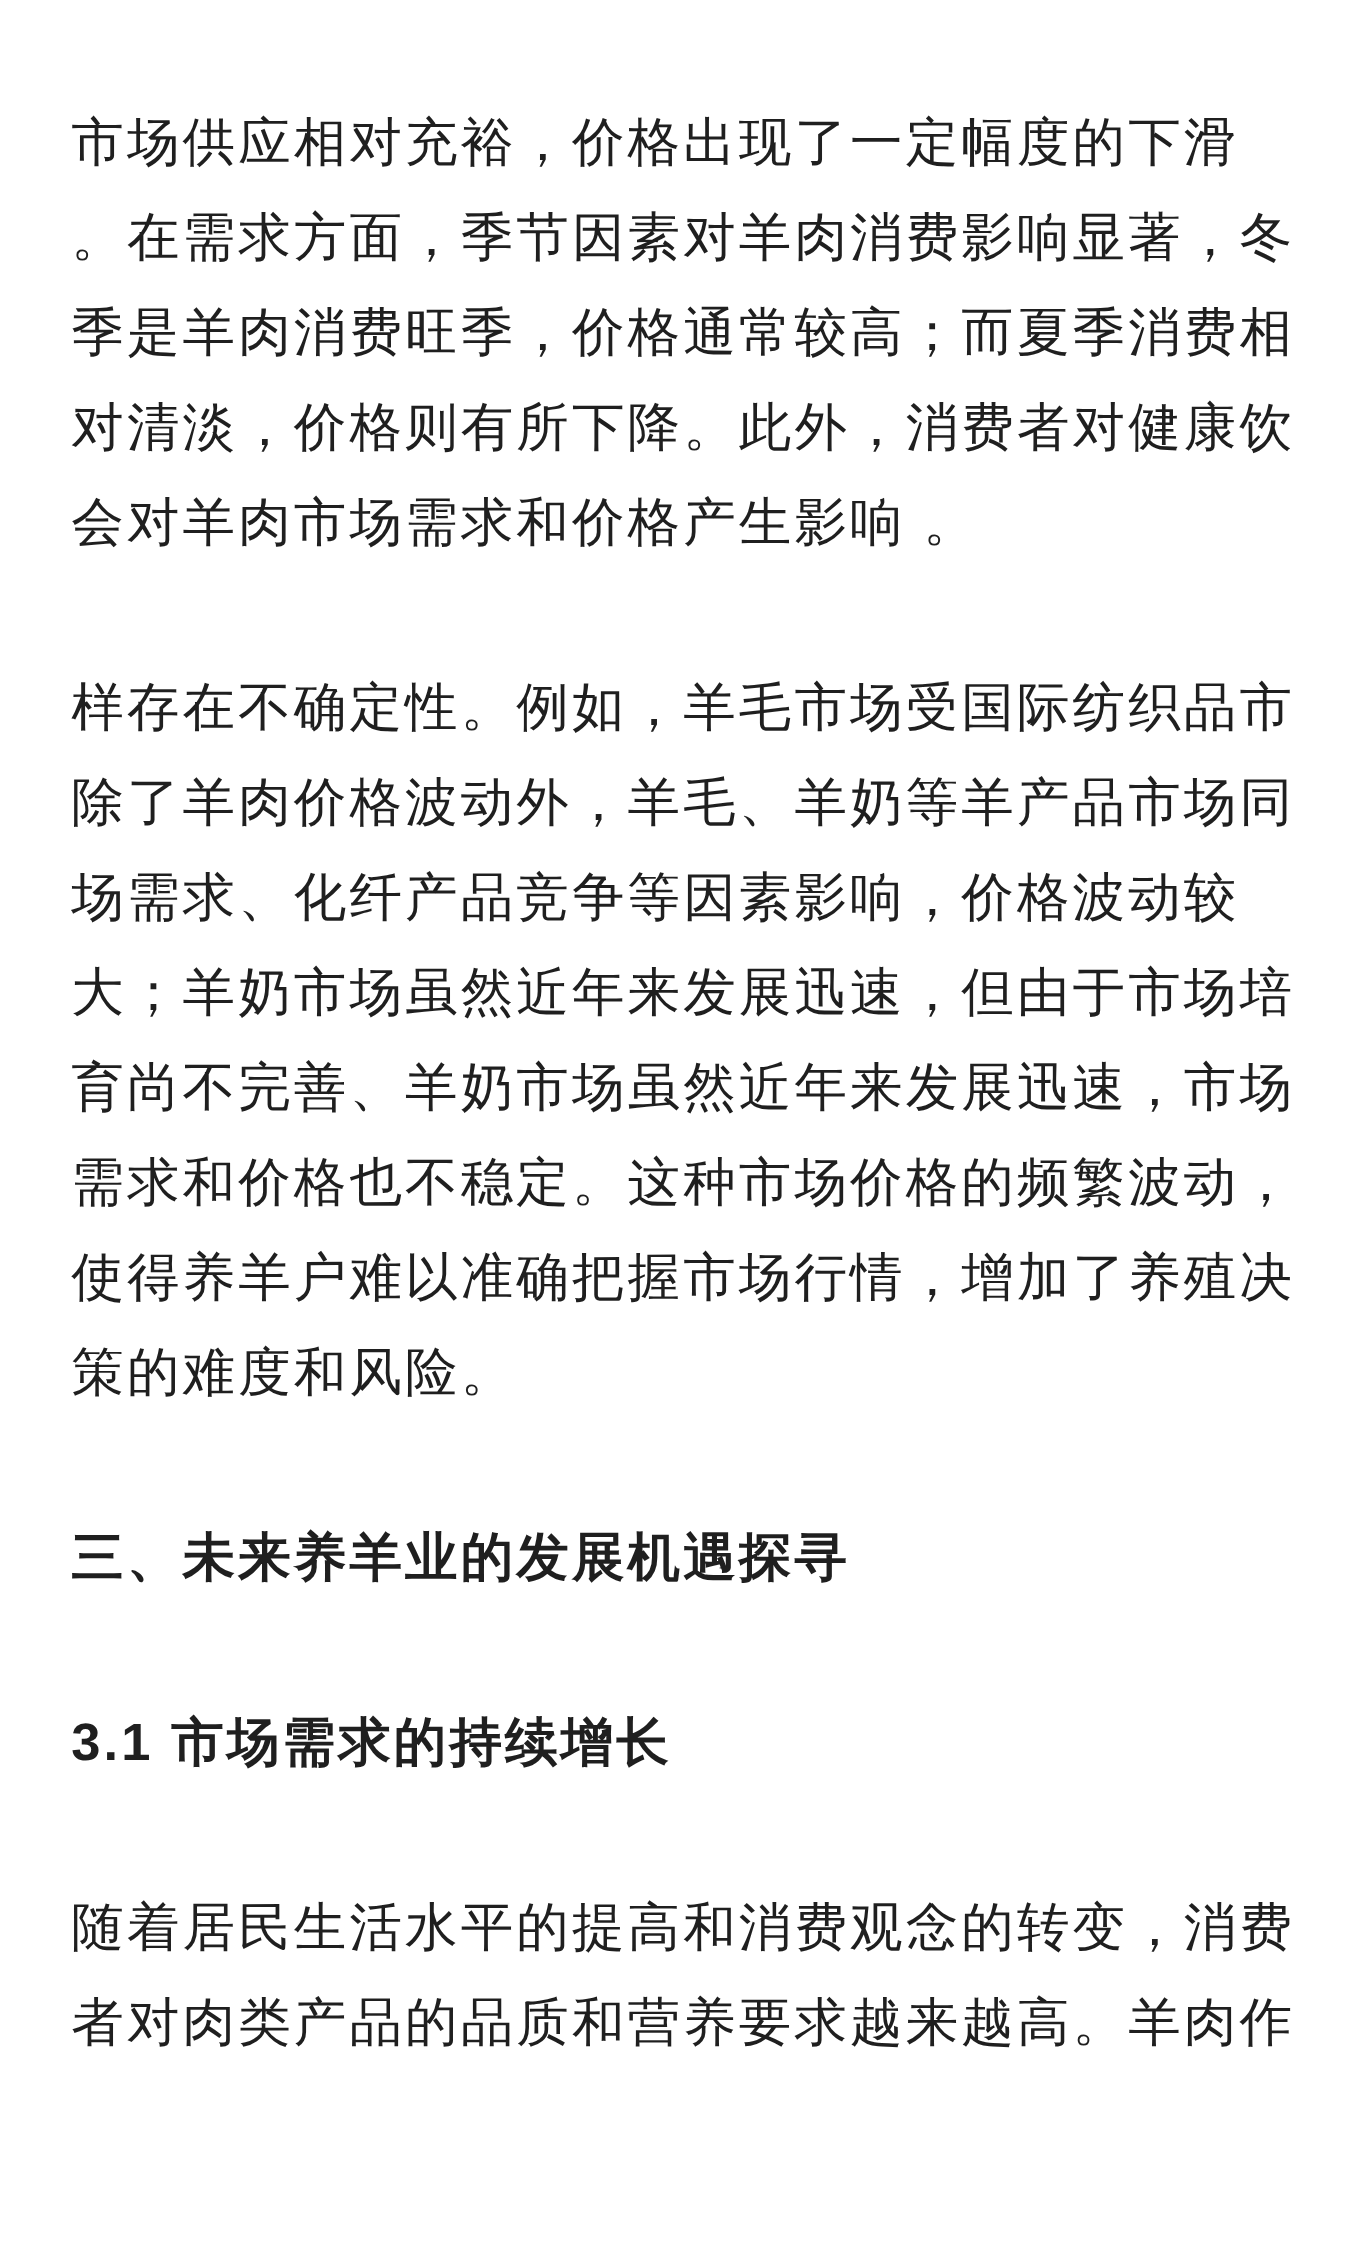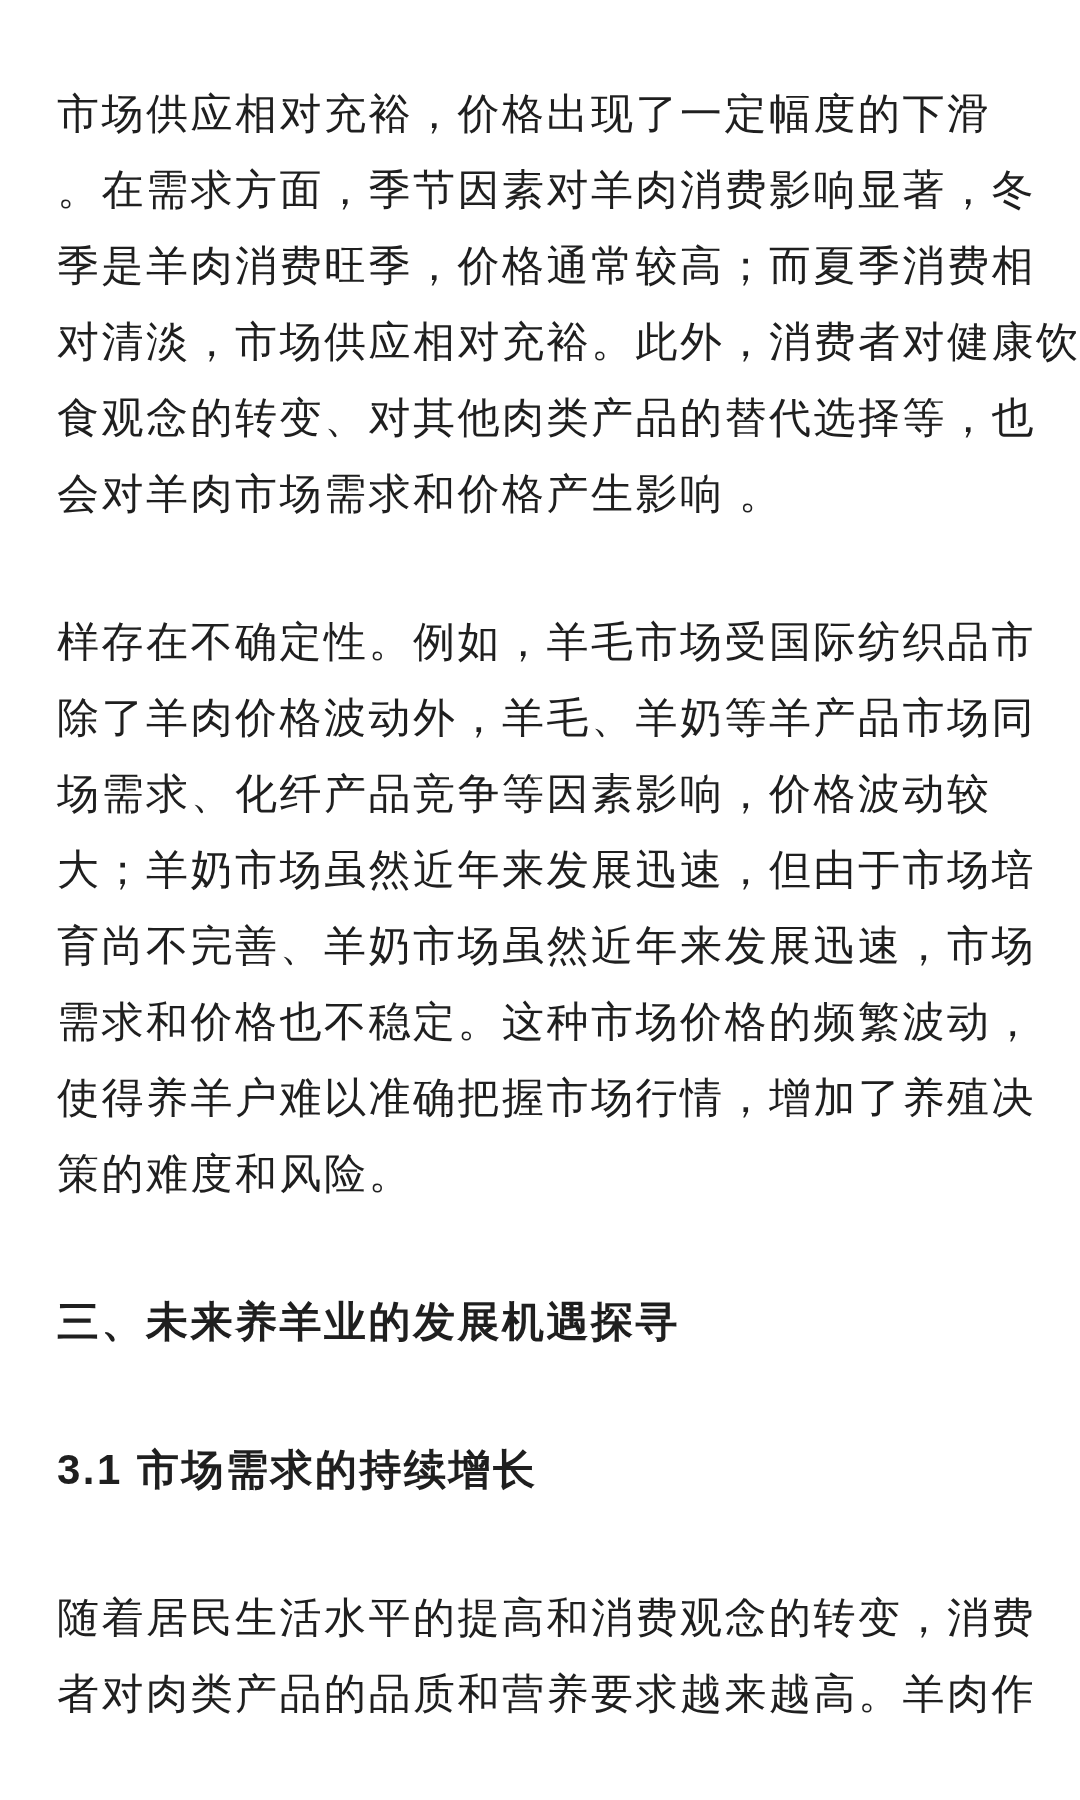--- a/index.html
+++ b/index.html
@@ -35,22 +35,21 @@
 </style>
 </head>
 <body style="background: rgb(255, 255, 255); color: rgb(31, 31, 31);">
 
 <main class="article">
   <div id="article-content">
       <div class="block paragraph">
         <div class="line">市场供应相对充裕，价格出现了一定幅度的下滑</div>
         <div class="line">。在需求方面，季节因素对羊肉消费影响显著，冬</div>
         <div class="line">季是羊肉消费旺季，价格通常较高；而夏季消费相</div>
-        <div class="line">对清淡，市场供应相对充裕。此外，消费者对健康饮</div>
-        <div class="line">食观念的转变、对其他肉类产品的替代选择等，也</div>
+        <div class="line">对清淡，价格则有所下降。此外，消费者对健康饮</div>
         <div class="line">会对羊肉市场需求和价格产生影响 。</div>
       </div>
       <div class="block paragraph">
         <div class="line">样存在不确定性。例如，羊毛市场受国际纺织品市</div>
         <div class="line">除了羊肉价格波动外，羊毛、羊奶等羊产品市场同</div>
         <div class="line">场需求、化纤产品竞争等因素影响，价格波动较</div>
         <div class="line">大；羊奶市场虽然近年来发展迅速，但由于市场培</div>
         <div class="line">育尚不完善、羊奶市场虽然近年来发展迅速，市场</div>
         <div class="line">需求和价格也不稳定。这种市场价格的频繁波动，</div>
         <div class="line">使得养羊户难以准确把握市场行情，增加了养殖决</div>

